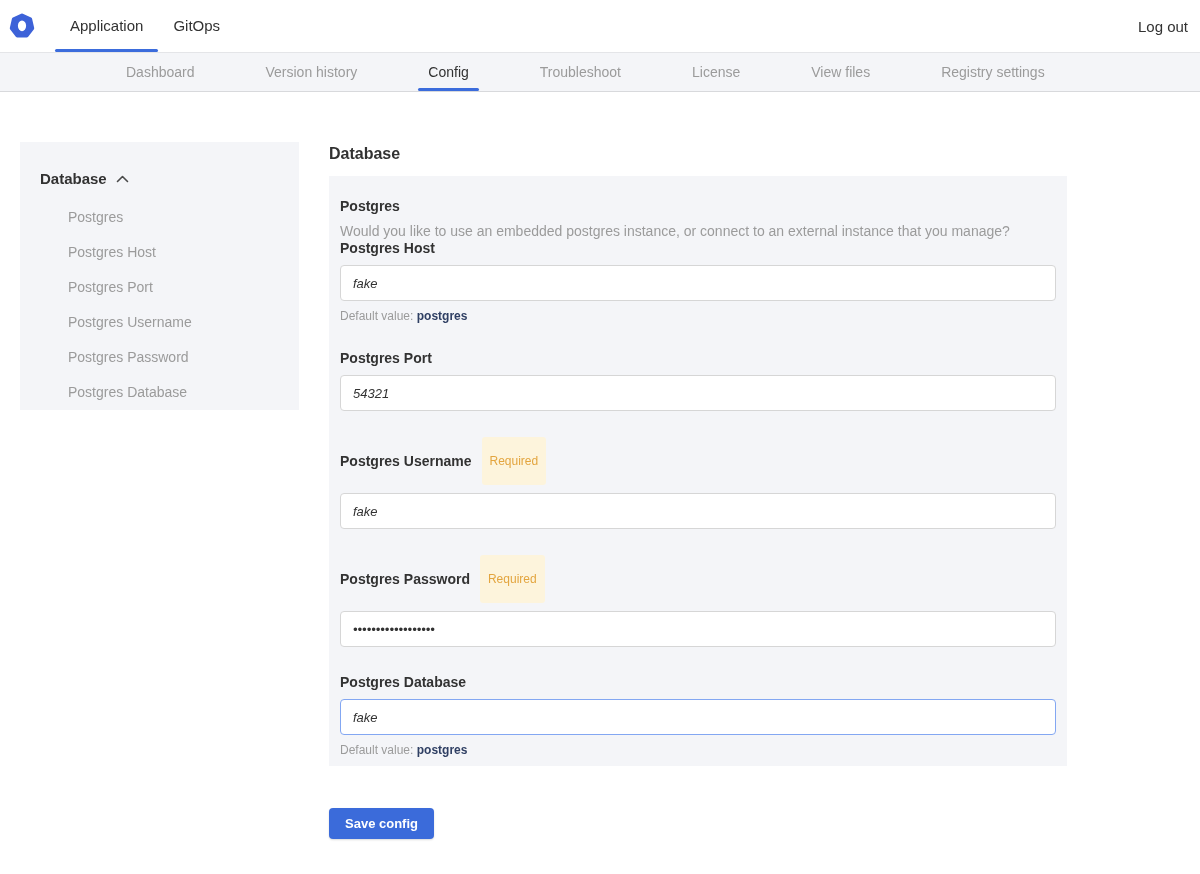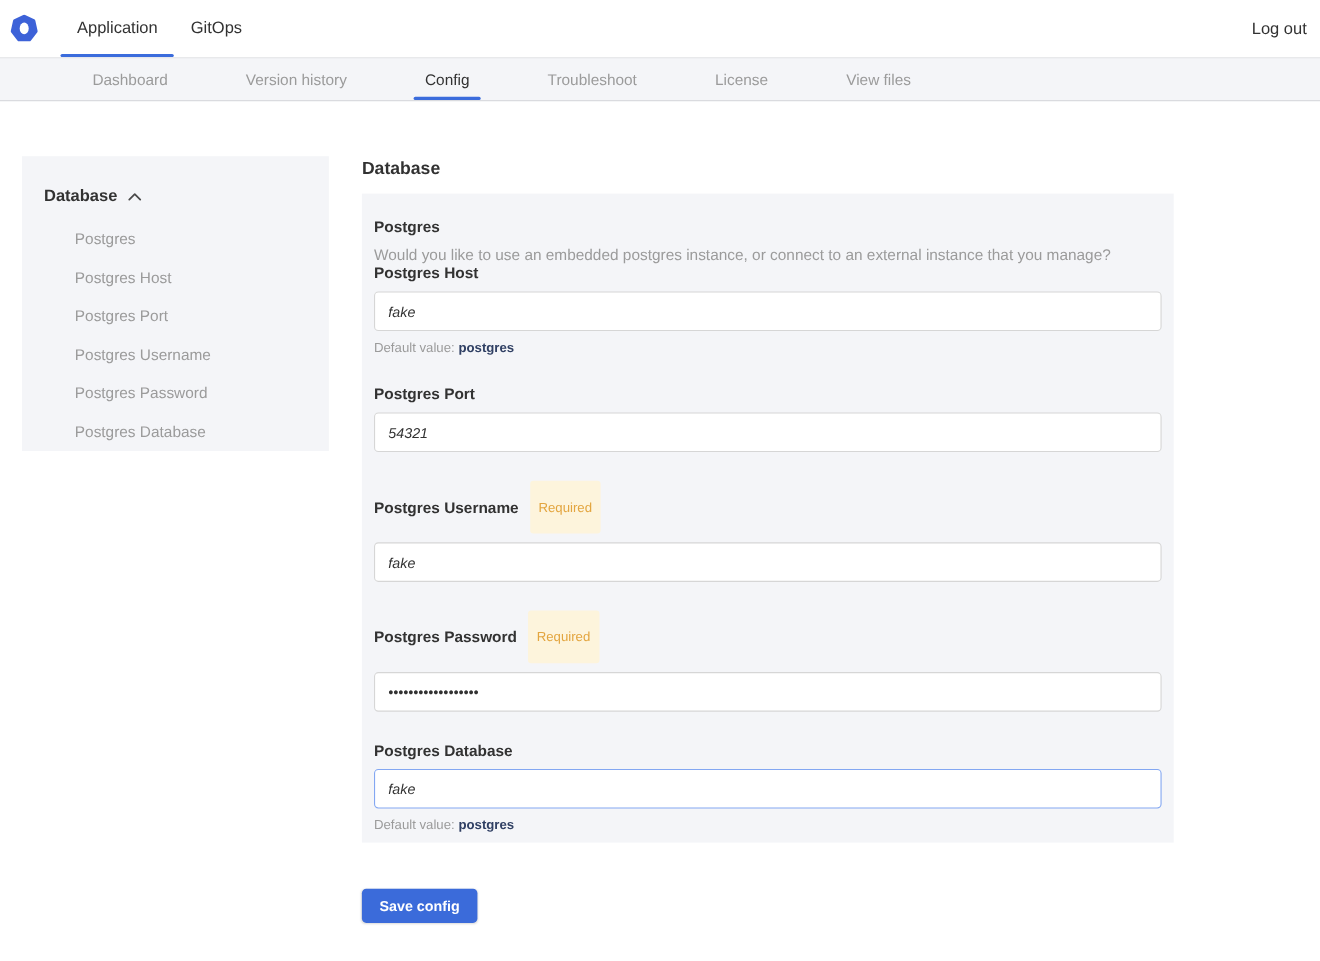--- a/index.html
+++ b/index.html
@@ -17,21 +17,21 @@
   .topnav-right { position:absolute; right:12px; top:0; height:52px; display:flex;
     align-items:center; gap:22px; }
   .add-app-btn { border:1px solid #3b6cdc; color:#3b6cdc; background:#fff;
     border-radius:16px; padding:8px 18px; font-size:12px; font-weight:bold;
     font-family:inherit; cursor:pointer; white-space:nowrap; }
   .logout { font-size:15px; color:#323232; cursor:pointer; white-space:nowrap;text-align:right; }
 
   
   .subnav { position:absolute; top:52px; left:0; width:1200px; height:40px;
     background:#f4f5f8; border-top:1px solid #e4e5e8; border-bottom:1px solid #d8d9dc;
-    display:flex; align-items:stretch; padding-left:78px; gap:59px; }
+    display:flex; align-items:stretch; padding-left:120px; gap:59px; }
   .subnav-item { position:relative; display:flex; align-items:center; font-size:14px;
     color:#9b9b9b; cursor:pointer; white-space:nowrap; padding:0 6px; }
   .subnav-item.active { color:#323232; }
   .subnav-item.active::after { content:""; position:absolute; left:-4px; right:-4px;
     bottom:0; height:3px; background:#3b6cdc; border-radius:2px; }
 
   
   .sidebar { position:absolute; left:20px; top:142px; width:279px; height:268px;
     background:#f4f5f8; padding:28px 0 0 20px; }
   .sidebar-group-header { display:flex; align-items:center; gap:9px; font-size:15px;
@@ -91,20 +91,21 @@
   </div>
 </header>
 
 <nav class="subnav">
   <div class="subnav-item">Dashboard</div>
   <div class="subnav-item">Version history</div>
   <div class="subnav-item active">Config</div>
   <div class="subnav-item">Troubleshoot</div>
   <div class="subnav-item">License</div>
   <div class="subnav-item">View files</div>
+  <div class="subnav-item">Registry settings</div>
 </nav>
 
 <aside class="sidebar">
   <div class="sidebar-group-header">
     <span>Database</span>
     <span style="display:flex;">
       <svg width="13" height="8" viewBox="0 0 13 8">
         <polyline points="1.5,6.5 6.5,1.5 11.5,6.5" fill="none" stroke="#4a4a4a" stroke-width="1.6" stroke-linecap="round" stroke-linejoin="round"></polyline>
       </svg>
     </span>

